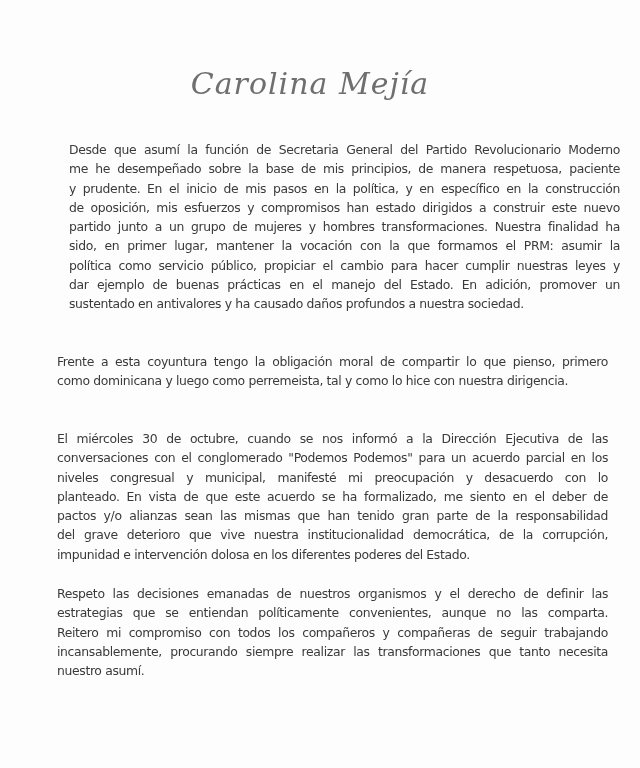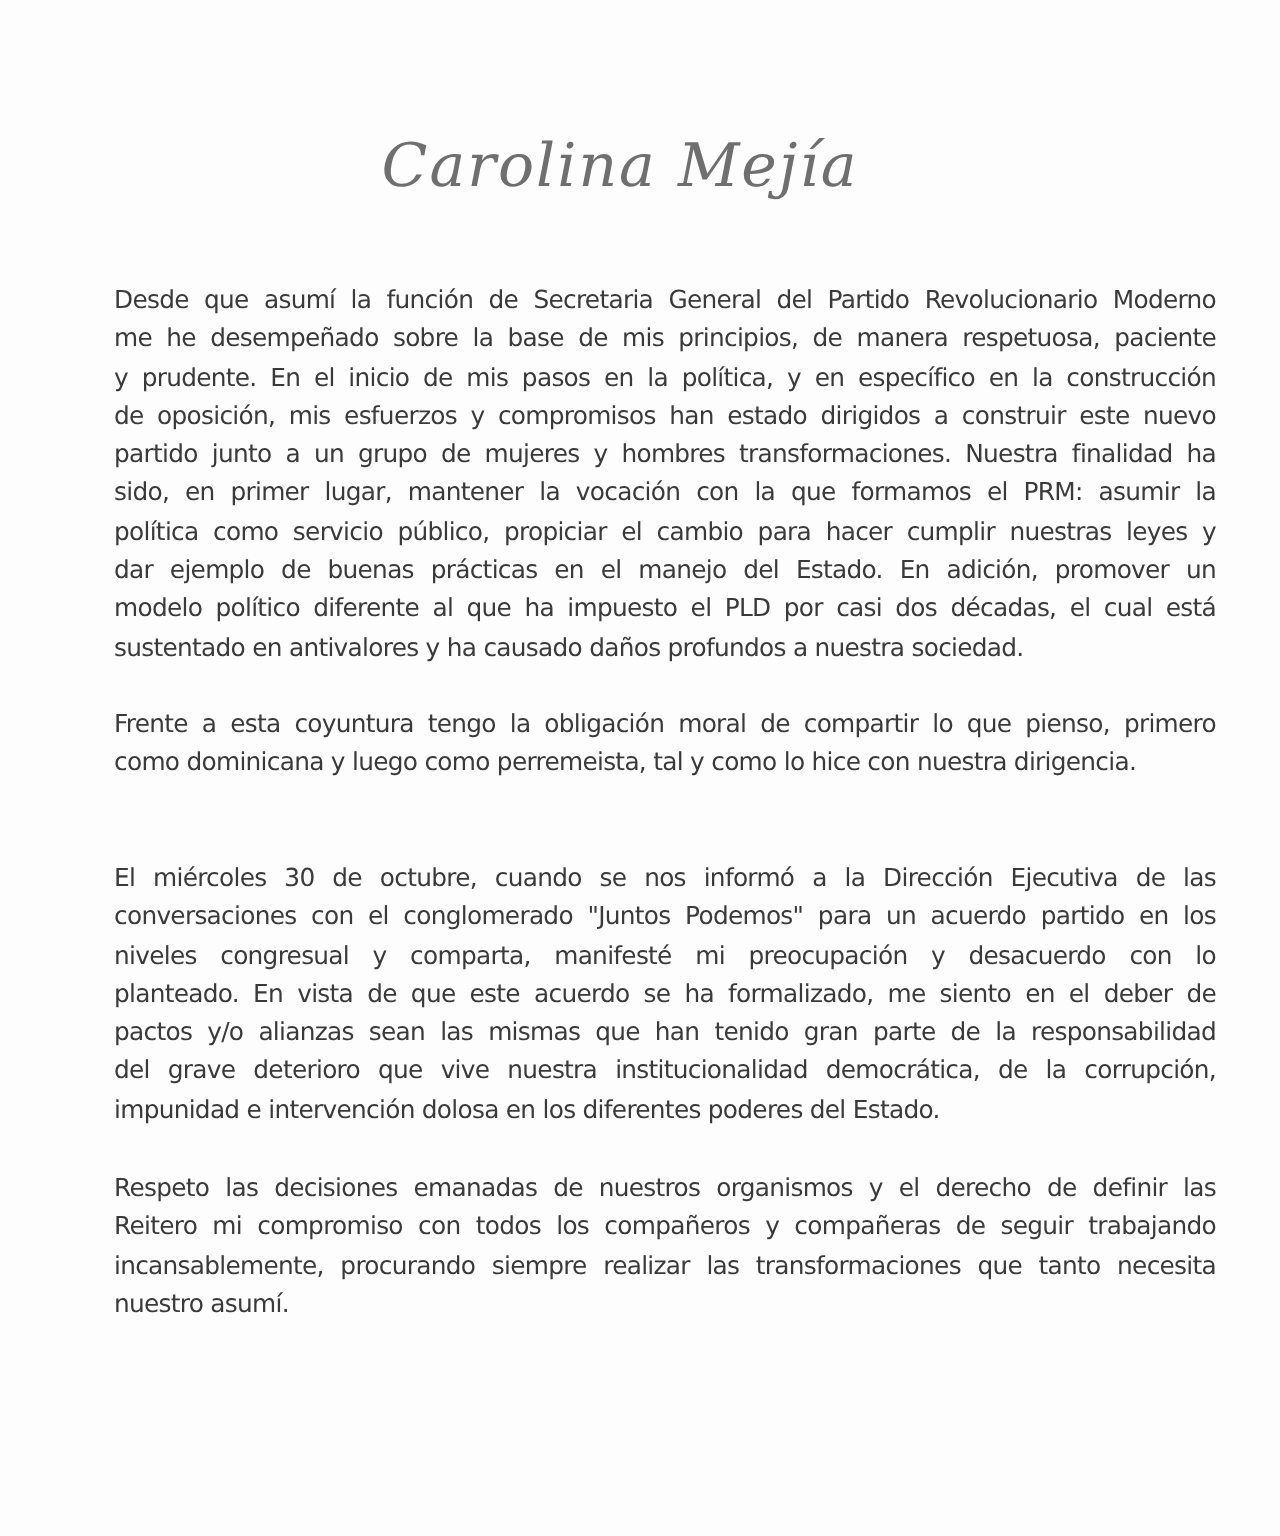--- a/index.html
+++ b/index.html
@@ -35,60 +35,60 @@
       display: block;
       height: 19.3px;
       line-height: 19.3px;
       font-size: 12.4px;
       letter-spacing: -0.35px;
       white-space: nowrap;
       text-align: justify;
       text-align-last: justify;
     }
     .line.last { text-align-last: left; text-align: right; }
-    .p1 { position: absolute; top: 0; left: 0; width: 551px; }
+    .p1 { position: absolute; top: 0; left: 12px; width: 551px; }
     .p2 { position: absolute; top: 212px; left: 0; width: 551px; }
     .p3 { position: absolute; top: 289px; left: 0; width: 551px; }
     .p4 { position: absolute; top: 444px; left: 0; width: 551px; }
   </style>
 </head>
 <body>
 
 <h1 class="signature-title">Carolina Mejía</h1>
 
 <div class="letter-body">
 
   <p class="paragraph p1">
     <span class="line">Desde que asumí la función de Secretaria General del Partido Revolucionario Moderno</span>
     <span class="line">me he desempeñado sobre la base de mis principios, de manera respetuosa, paciente</span>
     <span class="line">y prudente.  En el inicio de mis pasos en la política, y en específico en la construcción</span>
     <span class="line">de oposición, mis esfuerzos y compromisos han estado dirigidos a construir este nuevo</span>
     <span class="line">partido junto a un grupo de mujeres y hombres transformaciones.  Nuestra finalidad ha</span>
     <span class="line">sido, en primer lugar, mantener la vocación con la que formamos el PRM: asumir la</span>
     <span class="line">política como servicio público, propiciar el cambio para hacer cumplir nuestras leyes y</span>
     <span class="line">dar ejemplo de buenas prácticas en el manejo del Estado.  En adición, promover un</span>
-    <span class="line">modelo político diferente al que ha impuesto el PLD por casi dos décadas, el cual está</span>
     <span class="line last">sustentado en antivalores y ha causado daños profundos a nuestra sociedad.</span>
   </p>
 
   <p class="paragraph p2">
     <span class="line">Frente a esta coyuntura tengo la obligación moral de compartir lo que pienso, primero</span>
     <span class="line last">como dominicana y luego como perremeista, tal y como lo hice con nuestra dirigencia.</span>
   </p>
 
   <p class="paragraph p3">
     <span class="line">El miércoles 30 de octubre, cuando se nos informó a la Dirección Ejecutiva de las</span>
-    <span class="line">conversaciones con el conglomerado "Juntos Podemos" para un acuerdo partido en los</span>
-    <span class="line">niveles congresual y comparta, manifesté mi preocupación y desacuerdo con lo</span>
+    <span class="line">conversaciones con el conglomerado "Podemos Podemos" para un acuerdo parcial en los</span>
+    <span class="line">niveles congresual y municipal, manifesté mi preocupación y desacuerdo con lo</span>
     <span class="line">planteado.  En vista de que este acuerdo se ha formalizado, me siento en el deber de</span>
     <span class="line">pactos y/o alianzas sean las mismas que han tenido gran parte de la responsabilidad</span>
     <span class="line">del grave deterioro que vive nuestra institucionalidad democrática, de la corrupción,</span>
     <span class="line last">impunidad e intervención dolosa en los diferentes poderes del Estado.</span>
   </p>
 
   <p class="paragraph p4">
     <span class="line">Respeto las decisiones emanadas de nuestros organismos y el derecho de definir las</span>
+    <span class="line">estrategias que se entiendan políticamente convenientes, aunque no las comparta.</span>
     <span class="line">Reitero mi compromiso  con todos los compañeros y compañeras de seguir trabajando</span>
     <span class="line">incansablemente, procurando siempre realizar las transformaciones que tanto necesita</span>
     <span class="line last">nuestro asumí.</span>
   </p>
 
 </div>
 
 </body></html>

